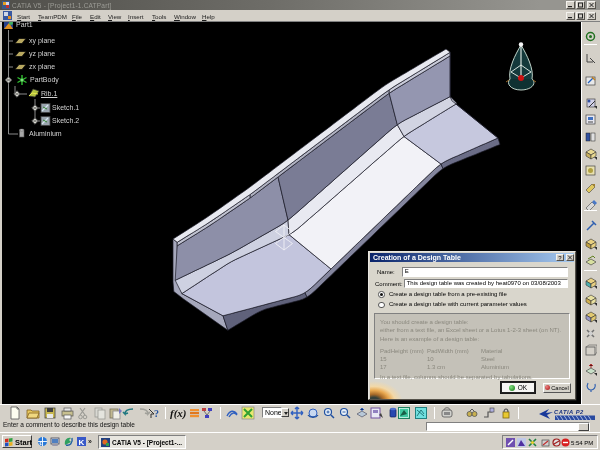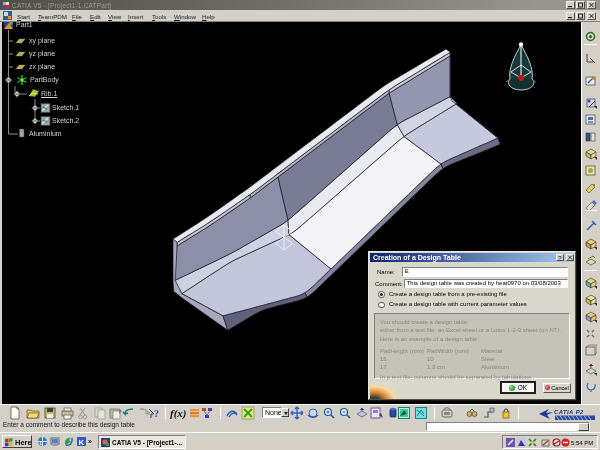--- a/index.html
+++ b/index.html
@@ -465,21 +465,21 @@
 <div id="task" class="abs">
 <div class="abs raise" style="left:2px;top:2px;width:30px;height:13px;background:#d4d0c8">
  <svg class="abs" style="left:1px;top:1px" width="10" height="10" viewBox="0 0 10 10">
           <g transform="skewY(-6)">
             <rect x="1" y="2" width="3.5" height="3.5" fill="#d03020"></rect>
             <rect x="5" y="2" width="3.5" height="3.5" fill="#30a040"></rect>
             <rect x="1" y="6" width="3.5" height="3.5" fill="#2050c0"></rect>
             <rect x="5" y="6" width="3.5" height="3.5" fill="#e8b020"></rect>
           </g>
         </svg>
- <span class="abs" style="left:12px;top:2px;font-size:7.5px;font-weight:bold;color:#000">Here</span>
+ <span class="abs" style="left:12px;top:2px;font-size:7.5px;font-weight:bold;color:#000">Start</span>
 </div>
 <svg class="abs" style="left:37px;top:3px" width="11" height="11" viewBox="0 0 11 11">
         <circle cx="5.5" cy="5.5" r="4.5" fill="#2878d8"></circle>
         <path d="M1,5.5 L10,5.5 M5.5,1 L5.5,10" stroke="#e8f0f8" stroke-width="1"></path>
         <text x="2.5" y="8.5" font-size="8" fill="#fff" font-family="Liberation Serif" font-style="italic">e</text>
       </svg>
 <svg class="abs" style="left:50px;top:3px" width="11" height="11" viewBox="0 0 11 11">
         <rect x="1" y="2" width="8" height="6" fill="#d8e0e8" stroke="#445" stroke-width="0.8"></rect>
         <rect x="2" y="3" width="6" height="4" fill="#5080c0"></rect>
         <path d="M3,8 L7,8 L8,10 L2,10 Z" fill="#99a"></path>

